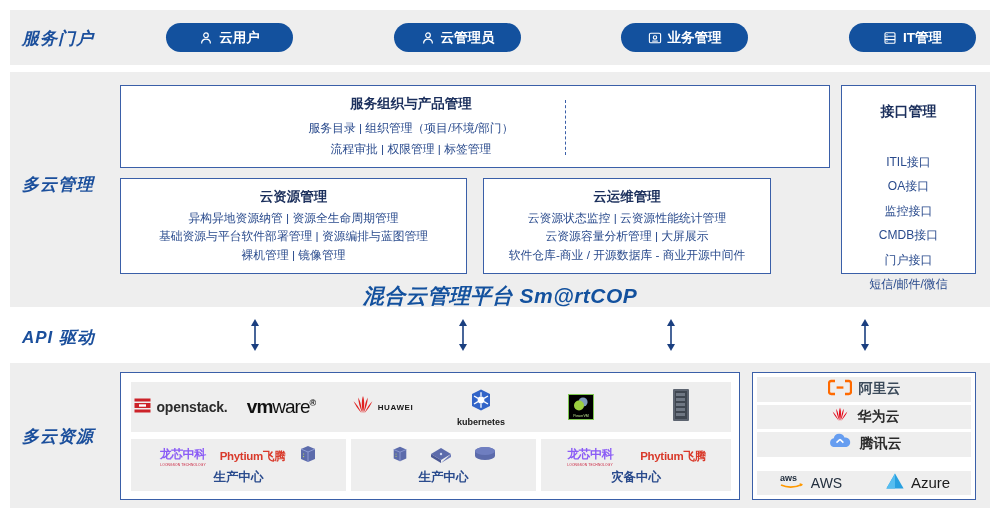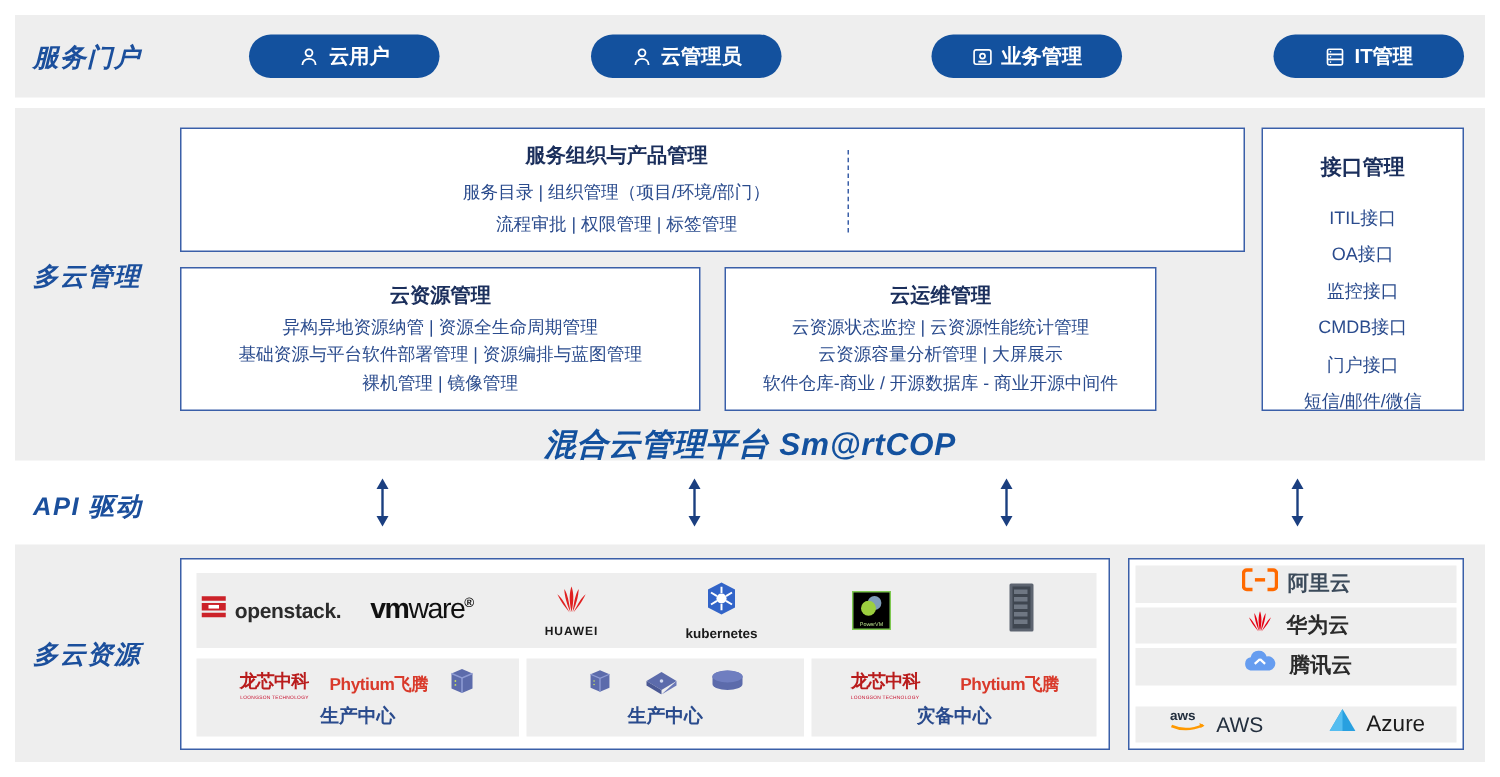--- a/index.html
+++ b/index.html
@@ -92,21 +92,21 @@
     width: 100%; height: 100%;
     display: flex; flex-direction: column;
     align-items: center; justify-content: center;
   }
 
   #box-api .api-inner {
     width:100%; height:100%;
     display:flex; flex-direction:column; align-items:center;
     padding-top: 17px; gap: 1px;
   }
-  #box-api .boxtitle { font-size: 14px; margin-bottom: 12px; }
+  #box-api .boxtitle { font-size: 14px; margin-bottom: 29px; }
   .api-item { font-size: 12px; color: #2a4b8d; line-height: 1.95; white-space: nowrap; cursor:pointer; }
 
   
   #platform-name {
     position: absolute; left: 0; right: 0; top: 282px;
     text-align: center;
     font-size: 21px; font-weight: bold; font-style: italic;
     color: #13519e; letter-spacing: 0.5px;
   }
 
@@ -164,26 +164,26 @@
   .cl-hw  { color: #2b2b2b; }
   .cl-tx  { color: #2b2b2b; }
   .cl-aws { color: #232f3e; font-size: 14px; font-weight: normal; }
   .cl-az  { color: #1b1b1b; font-size: 15px; font-weight: normal; }
 
   
   .logo-openstack { display: flex; align-items: center; gap: 5px; }
   .logo-openstack .txt { font-size: 14px; font-weight: bold; color: #2b2b2b; letter-spacing:-0.2px;}
   .logo-vmware { font-size: 19px; font-weight: bold; color: #111; letter-spacing: -1px; }
   .logo-vmware .lt { font-weight: normal; }
-  .logo-huawei { display:flex; flex-direction:column; align-items:center; gap:1px; }
+  .logo-huawei { display:flex; flex-direction:row; align-items:center; gap:1px; }
   .logo-huawei .txt { font-size: 8px; font-weight: bold; color:#1a1a1a; letter-spacing: 0.6px; }
   .logo-k8s { display:flex; flex-direction:column; align-items:center; gap:1px; }
   .logo-k8s .txt { font-size: 9px; font-weight: bold; color:#1a1a1a; }
   .logo-loongson { display:flex; flex-direction:column; align-items:center; }
-  .logo-loongson .big { font-size: 12px; font-weight: bold; color:#b91c1c; letter-spacing:-0.5px; }
+  .logo-loongson .big { font-size: 12px; font-weight: bold; color:#8b5cf6; letter-spacing:-0.5px; }
   .logo-loongson .sub { font-size: 3.4px; color:#c8102e; letter-spacing: 0.2px; transform: scale(0.95); }
   .logo-phytium { font-size: 11.5px; font-weight: bold; color:#d93a2b; letter-spacing:-0.3px; white-space:nowrap;}
   .logo-powervm { width: 26px; height: 26px; background:#000; border:1px solid #7ec850; position:relative; }
   .logo-powervm .pv-txt { position:absolute; bottom:1px; left:0; right:0; text-align:center; font-size:3.6px; color:#b9e08c; }
 </style>
 </head>
 <body>
 
 <div id="stage">
 

